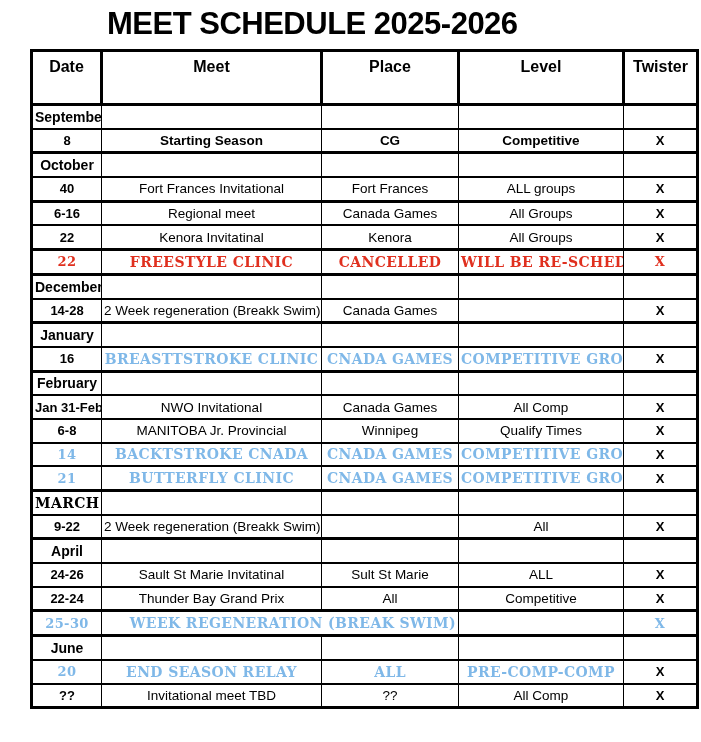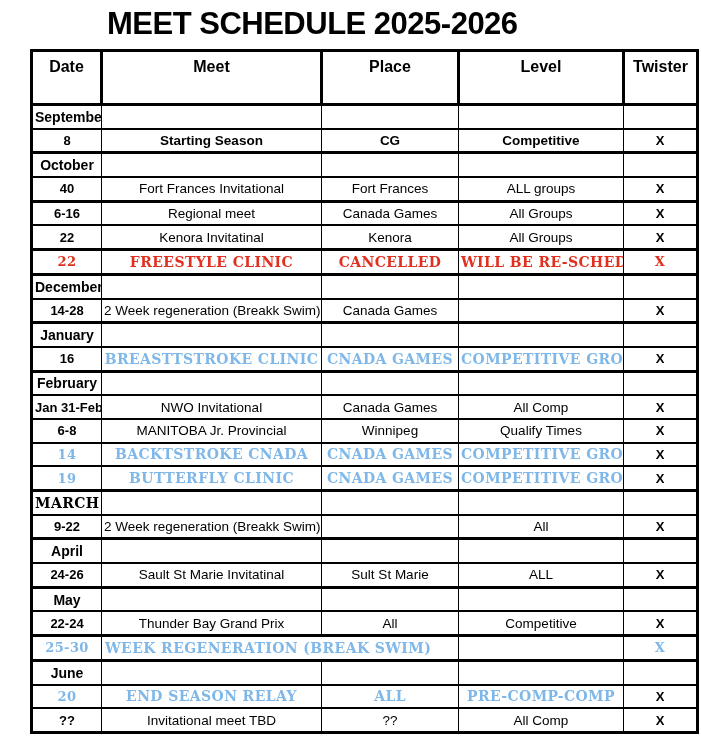--- a/index.html
+++ b/index.html
@@ -69,21 +69,21 @@
   tr.style-bold td { font-weight: 700; }
 
   .fancy {
     font-family: "DejaVu Serif", serif;
     font-weight: 700;
     font-size: 14px;
     letter-spacing: 0.4px;
   }
   .ink-red  { color: var(--accent-red); }
   .ink-blue { color: var(--accent-blue); }
-  td.align-left { text-align: left; padding-left: 3px; }
+  td.align-left { text-align: right; padding-left: 3px; }
 </style>
 </head>
 <body>
 
 <div class="page">
   <h1 class="title">MEET SCHEDULE 2025-2026</h1>
 
   <table class="schedule">
     <colgroup>
       <col class="c-date">
@@ -201,21 +201,21 @@
           <td class="cell-x">X</td>
         </tr>
         <tr class="event-row style-blue">
           <td class="cell-date fancy ink-blue">14</td>
           <td class="cell-meet fancy ink-blue">BACKTSTROKE CNADA</td>
           <td class="cell-place fancy ink-blue">CNADA GAMES</td>
           <td class="cell-level fancy ink-blue">COMPETITIVE GROUPS</td>
           <td class="cell-x">X</td>
         </tr>
         <tr class="event-row style-blue">
-          <td class="cell-date fancy ink-blue">19</td>
+          <td class="cell-date fancy ink-blue">21</td>
           <td class="cell-meet fancy ink-blue">BUTTERFLY  CLINIC</td>
           <td class="cell-place fancy ink-blue">CNADA GAMES</td>
           <td class="cell-level fancy ink-blue">COMPETITIVE GROUPS</td>
           <td class="cell-x">X</td>
         </tr>
         <tr class="month-row">
           <td class="month-cell fancy">MARCH</td>
           <td></td>
           <td></td>
           <td></td>
@@ -234,27 +234,20 @@
           <td></td>
           <td></td>
           <td></td>
         </tr>
         <tr class="event-row style-normal">
           <td class="cell-date">24-26</td>
           <td class="cell-meet">Sault St Marie Invitatinal</td>
           <td class="cell-place">Sult St Marie</td>
           <td class="cell-level">ALL</td>
           <td class="cell-x">X</td>
-        </tr>
-        <tr class="month-row">
-          <td class="month-cell">May</td>
-          <td></td>
-          <td></td>
-          <td></td>
-          <td></td>
         </tr>
         <tr class="event-row style-normal">
           <td class="cell-date">22-24</td>
           <td class="cell-meet">Thunder Bay Grand Prix</td>
           <td class="cell-place">All</td>
           <td class="cell-level">Competitive</td>
           <td class="cell-x">X</td>
         </tr>
         <tr class="event-row style-blue thick-top">
           <td class="cell-date fancy ink-blue">25-30</td>

